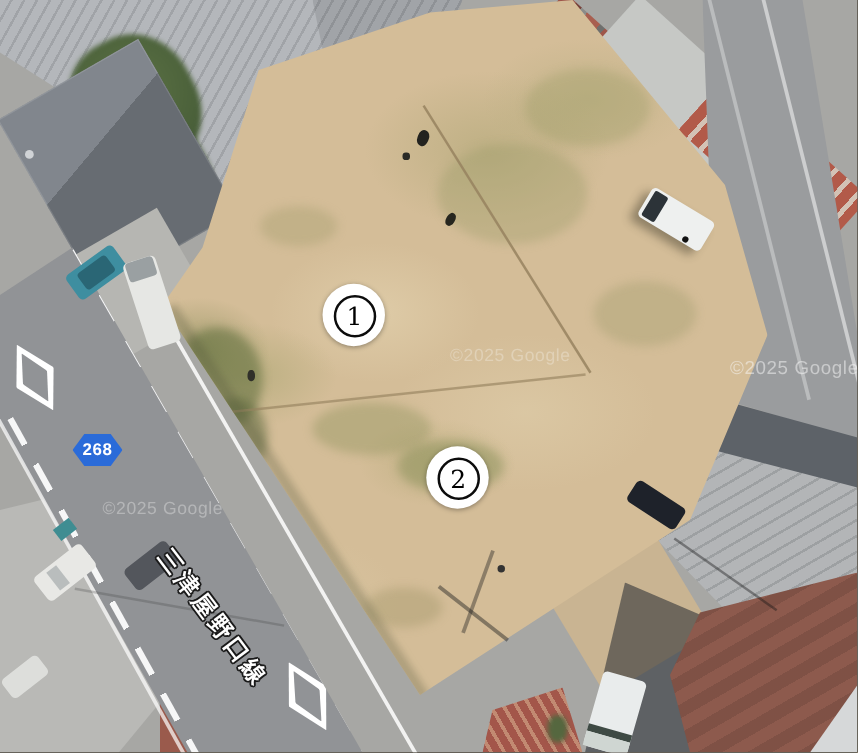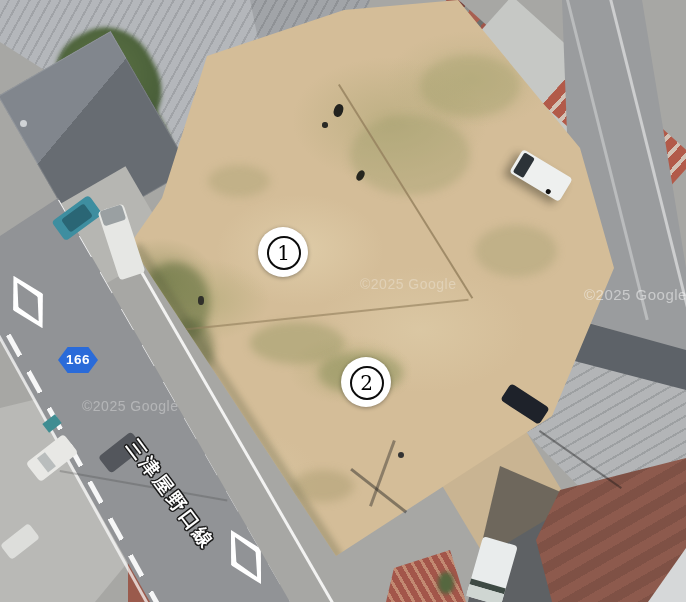--- a/index.html
+++ b/index.html
@@ -173,21 +173,21 @@
   </div>
 
   <div class="a" style="left:398px;top:452px;width:6px;height:6px;border-radius:50%;background:#333;"></div>
   <div class="a o0" style="left:352px;top:468px;width:70px;height:3px;transform:rotate(38deg);background:rgba(30,30,30,.45);"></div>
   <div class="a o0" style="left:393px;top:440px;width:3px;height:70px;transform:rotate(20deg);background:rgba(30,30,30,.40);"></div>
   <div class="a o0" style="left:540px;top:430px;width:100px;height:2px;transform:rotate(35deg);background:rgba(20,20,20,.40);"></div>
   <div class="a o0" style="left:60px;top:470px;width:170px;height:2px;transform:rotate(10deg);background:rgba(60,60,60,.25);"></div>
 
   <div class="a o0 roadname" style="left:141px;top:434px;transform:rotate(53deg);">三津屋野口線</div>
   <div class="a o0 roadname" style="left:-9px;top:247px;transform:rotate(53deg);font-size:16px;">線</div>
-  <div class="a badge" style="left:58px;top:347px;width:40px;height:26px;">166</div>
+  <div class="a badge" style="left:58px;top:347px;width:40px;height:26px;">268</div>
 
   <div class="a wm" style="left:82px;top:398px;color:rgba(225,225,225,.45);">©2025 Google</div>
   <div class="a wm" style="left:360px;top:276px;color:rgba(255,255,255,.28);">©2025 Google</div>
   <div class="a wm" style="left:584px;top:286px;font-size:15px;color:rgba(250,250,250,.5);">©2025 Google</div>
 
   <div class="a marker" style="left:258px;top:227px;">
     <div class="ring">1</div>
   </div>
   <div class="a marker" style="left:341px;top:357px;">
     <div class="ring">2</div>

